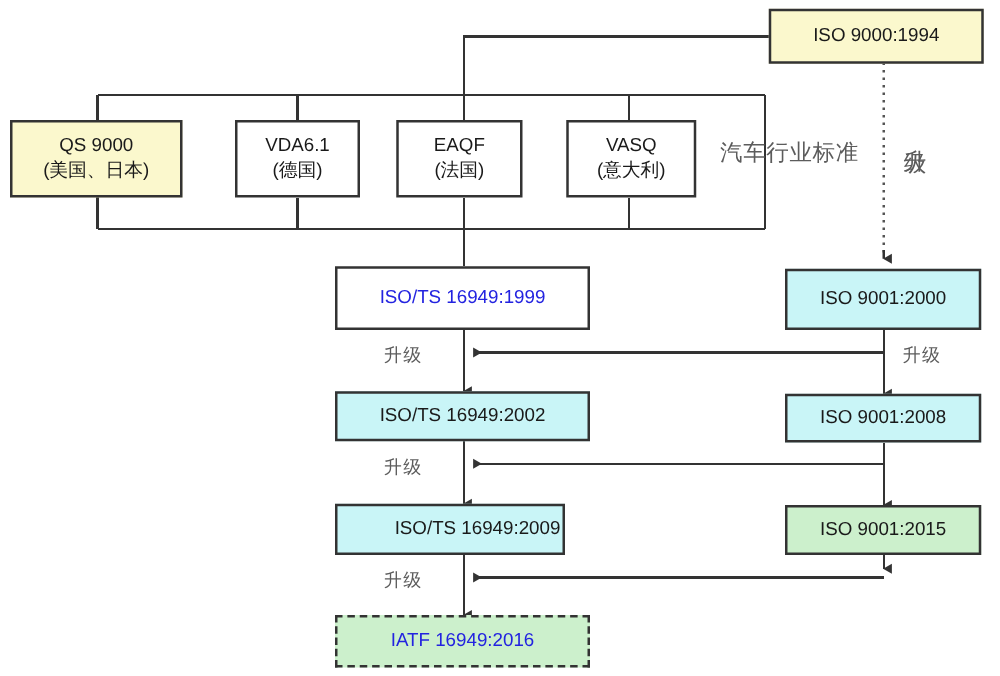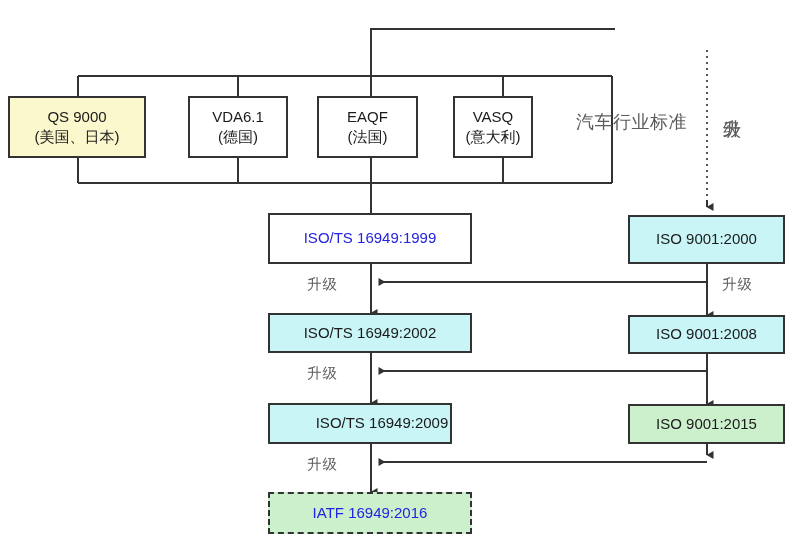--- a/index.html
+++ b/index.html
@@ -119,37 +119,40 @@
     </g>
 
     <g stroke="#555555" stroke-width="2" fill="none" stroke-dasharray="2,4">
       <path d="M707,50 L707,206"></path>
     </g>
     <g stroke="#333333" stroke-width="2" fill="none">
       <path d="M707,200 L707,207" marker-end="url(#arrowDown)"></path>
     </g>
   </svg>
 
+  <div class="node yellow" style="left:615px; top:7px; width:172px; height:44px;">
+    <span>ISO 9000:1994</span>
+  </div>
 
   <div class="node yellow" style="left:8px; top:96px; width:138px; height:62px;">
     <span>QS 9000</span>
     <span class="l2">(美国、日本)</span>
   </div>
 
   <div class="node white" style="left:188px; top:96px; width:100px; height:62px;">
     <span>VDA6.1</span>
     <span class="l2">(德国)</span>
   </div>
 
   <div class="node white" style="left:317px; top:96px; width:101px; height:62px;">
     <span>EAQF</span>
     <span class="l2">(法国)</span>
   </div>
 
-  <div class="node white" style="left:453px; top:96px; width:80px; height:62px;text-align:right;">
+  <div class="node white" style="left:453px; top:96px; width:104px; height:62px;text-align:right;">
     <span>VASQ</span>
     <span class="l2">(意大利)</span>
   </div>
 
   <div class="node white bluetext" style="left:268px; top:213px; width:204px; height:51px;">
     <span>ISO/TS 16949:1999</span>
   </div>
 
   <div class="node cyan" style="left:268px; top:313px; width:204px; height:40px;">
     <span>ISO/TS 16949:2002</span>

